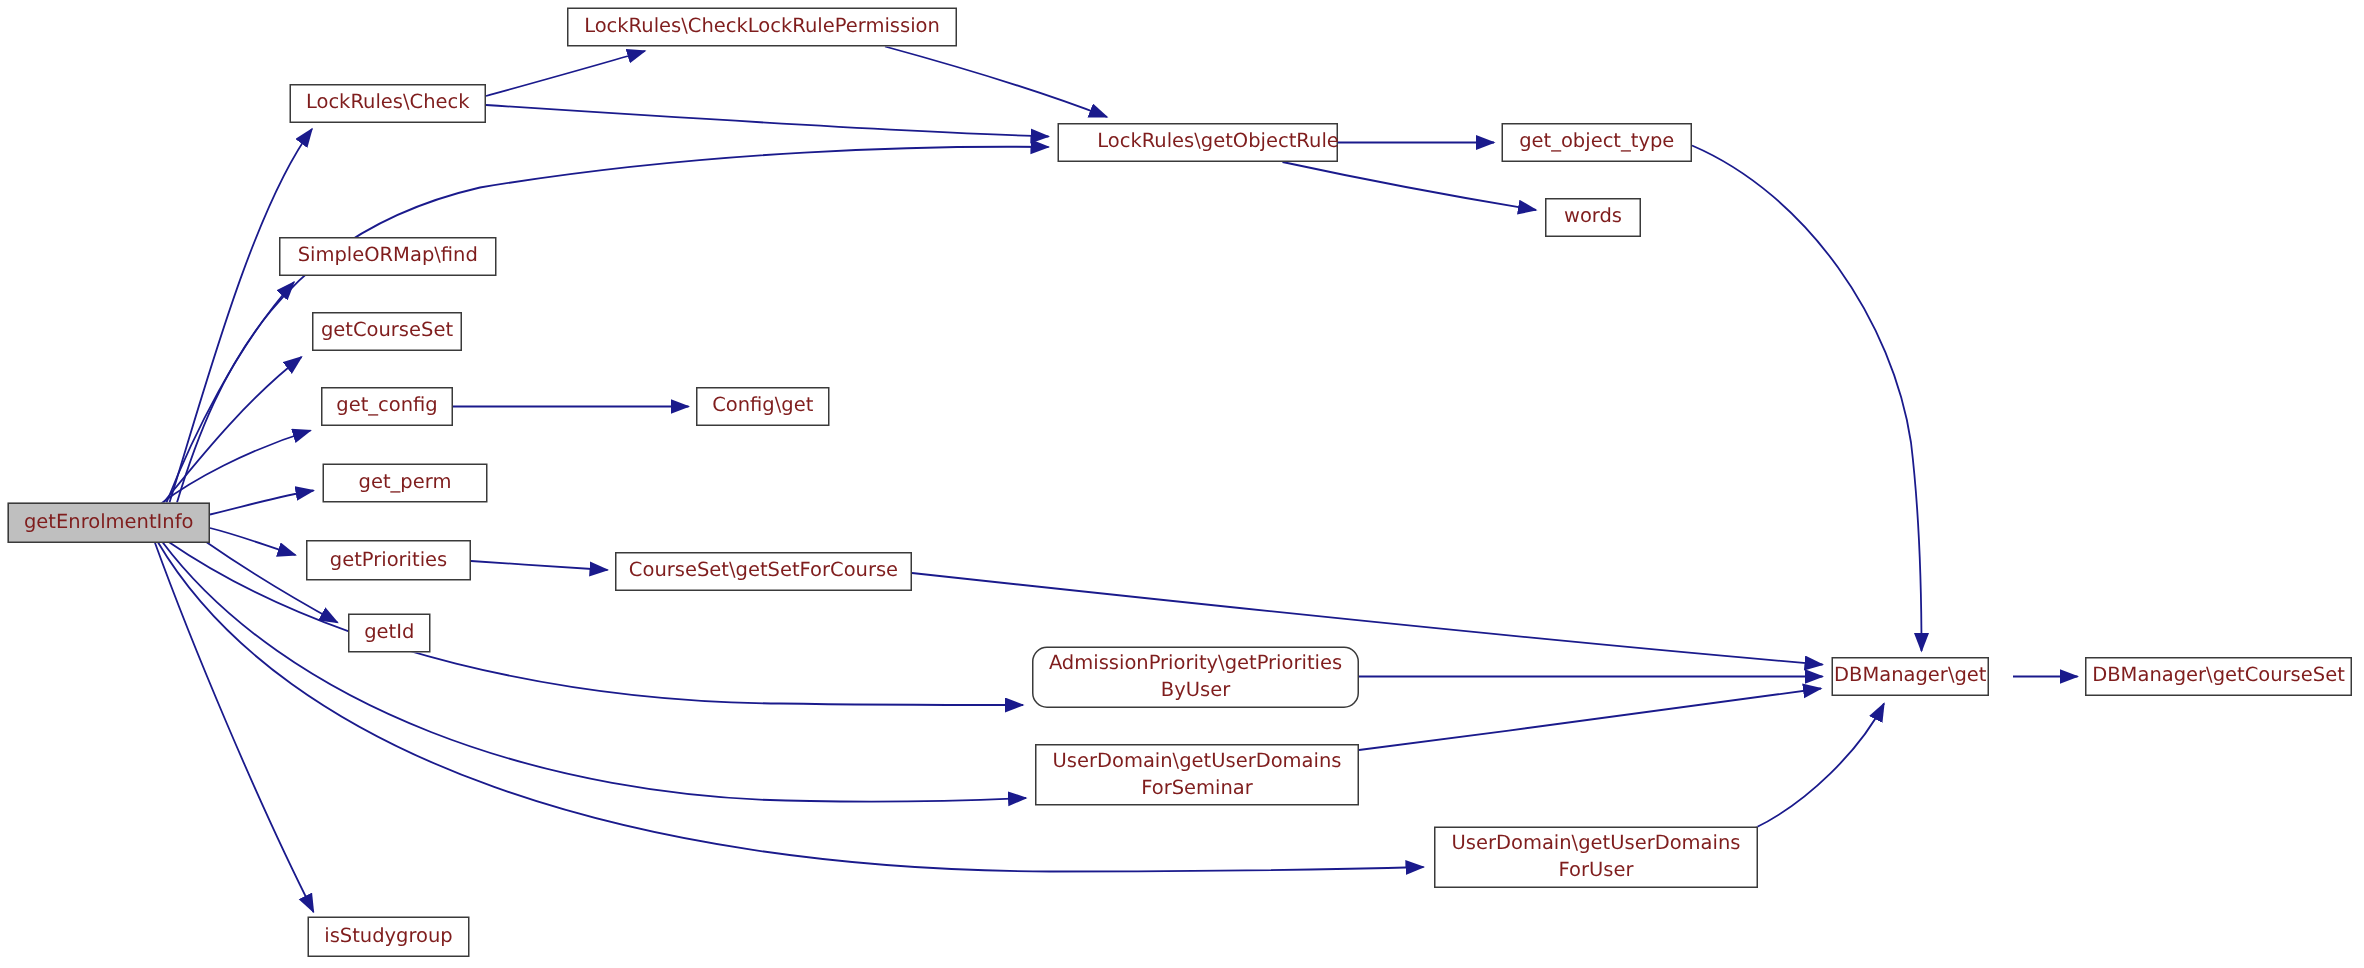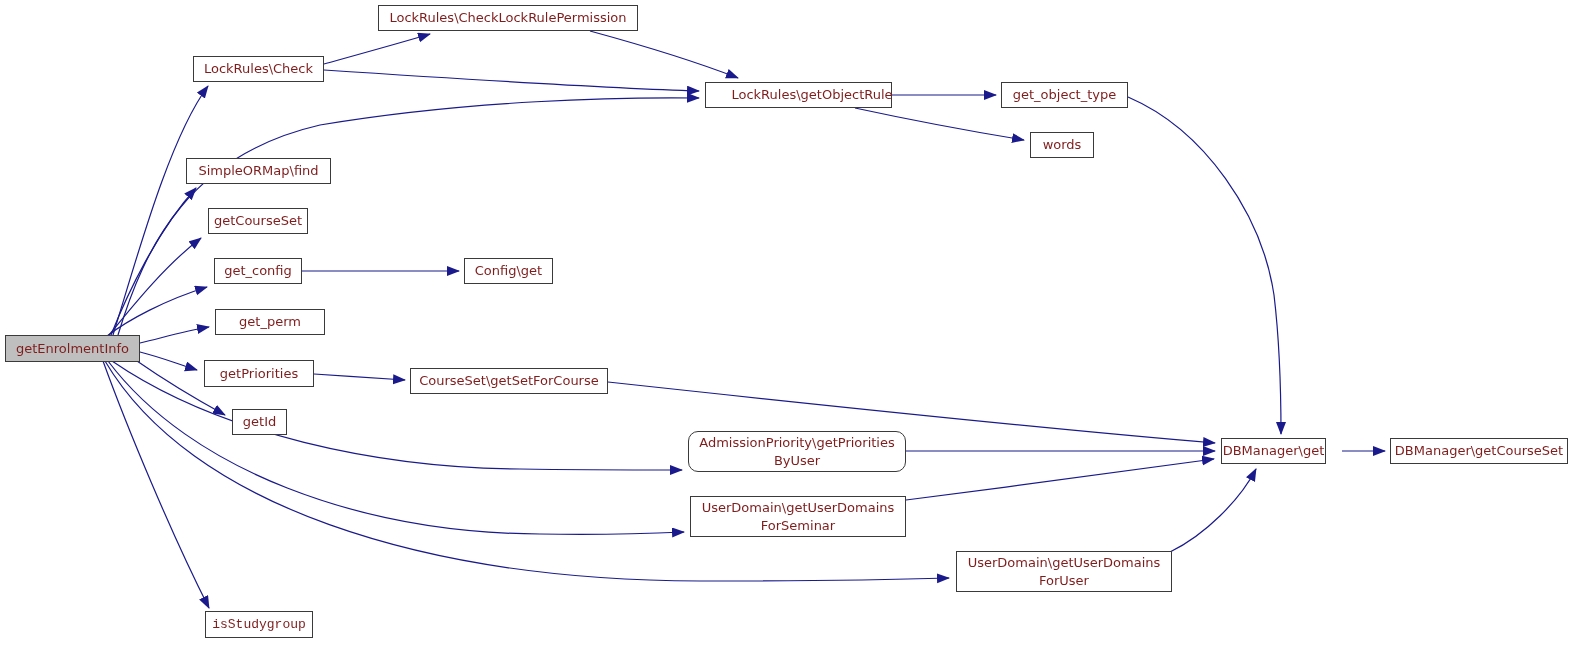--- a/index.html
+++ b/index.html
@@ -67,17 +67,17 @@
   <div class="node" style="left:215px;top:309px;width:110px;height:26px;">get_perm</div>
   <div class="node" style="left:204px;top:360px;width:110px;height:27px;">getPriorities</div>
   <div class="node" style="left:410px;top:368px;width:198px;height:26px;">CourseSet\getSetForCourse</div>
   <div class="node" style="left:232px;top:409px;width:55px;height:26px;">getId</div>
   <div class="node" style="left:688px;top:431px;width:218px;height:41px;border-radius:10px;">AdmissionPriority\getPriorities
 ByUser</div>
   <div class="node" style="left:690px;top:496px;width:216px;height:41px;">UserDomain\getUserDomains
 ForSeminar</div>
   <div class="node" style="left:956px;top:551px;width:216px;height:41px;">UserDomain\getUserDomains
 ForUser</div>
-  <div class="node" style="left:205px;top:611px;width:108px;height:27px;font-family:Liberation Mono, monospace;">isStudygroup</div>
+  <div class="node" style="left:205px;top:611px;width:108px;height:27px;">isStudygroup</div>
   <div class="node" style="left:1221px;top:438px;width:105px;height:26px;">DBManager\get</div>
   <div class="node" style="left:1390px;top:438px;width:178px;height:26px;">DBManager\getCourseSet</div>
 
 </div>
 
 </body></html>

